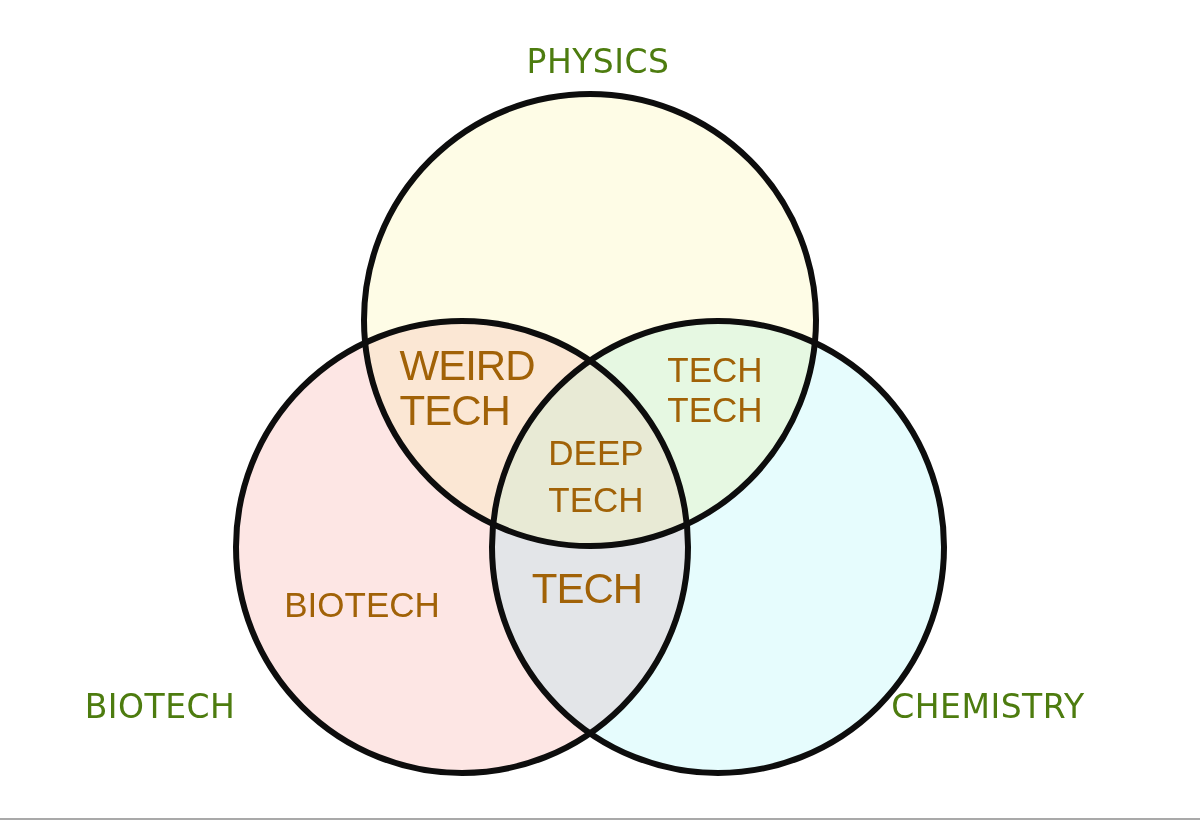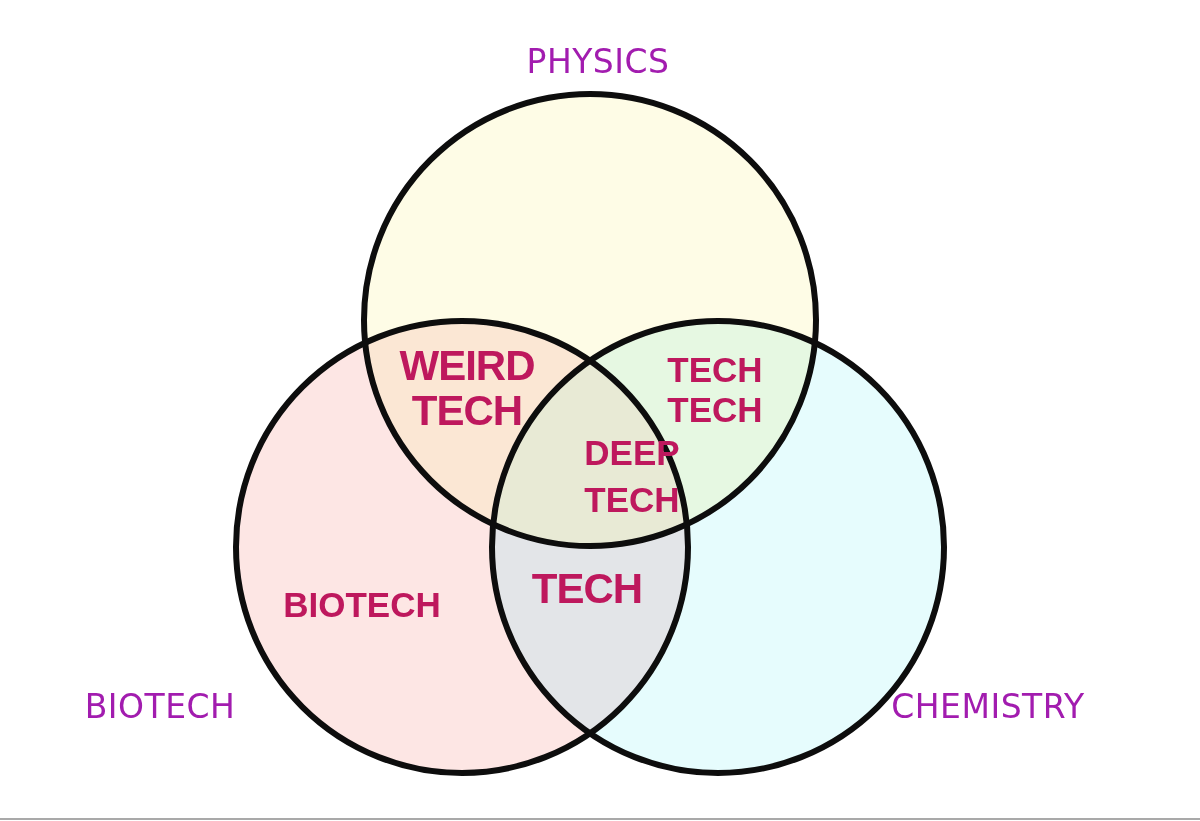--- a/index.html
+++ b/index.html
@@ -19,32 +19,31 @@
       left: 0;
       top: 0;
       width: 1200px;
       height: 821px;
     }
     .set-label {
       position: absolute;
       font-family: "DejaVu Sans", "Liberation Sans", sans-serif;
       font-size: 33px;
       font-weight: normal;
-      color: #a21caf;
+      color: #4d7c0f;
       letter-spacing: 0.5px;
       line-height: 1;
       white-space: nowrap;
       transform: translateX(-50%);
     }
     .region-label {
       position: absolute;
       font-family: "Liberation Sans", "DejaVu Sans", sans-serif;
-      font-weight: bold;
-      color: #be185d;
-      text-align: center;
+      font-weight: normal;
+      color: #a16207;
       line-height: 1.08;
       transform: translateX(-50%);
       white-space: nowrap;
     }
     .region-label span { display: block; }
     .bottom-rule {
       position: absolute;
       left: 0;
       top: 818px;
       width: 1200px;
@@ -100,21 +99,21 @@
 <div class="region-label" style="left:467px; top:343px; font-size:42px; letter-spacing:-1px;">
   <span>WEIRD</span>
   <span>TECH</span>
 </div>
 
 <div class="region-label" style="left:715px; top:350px; font-size:35px; line-height:1.15;">
   <span>TECH</span>
   <span>TECH</span>
 </div>
 
-<div class="region-label" style="left:596px; top:430px; font-size:35px; line-height:1.33;margin-left:36px;">
+<div class="region-label" style="left:596px; top:430px; font-size:35px; line-height:1.33;">
   <span>DEEP</span>
   <span>TECH</span>
 </div>
 
 <div class="region-label" style="left:362px; top:586px; font-size:35px;">
   <span>BIOTECH</span>
 </div>
 
 <div class="region-label" style="left:587px; top:565px; font-size:42px; letter-spacing:-1px; line-height:1.12;">
   <span>TECH</span>

